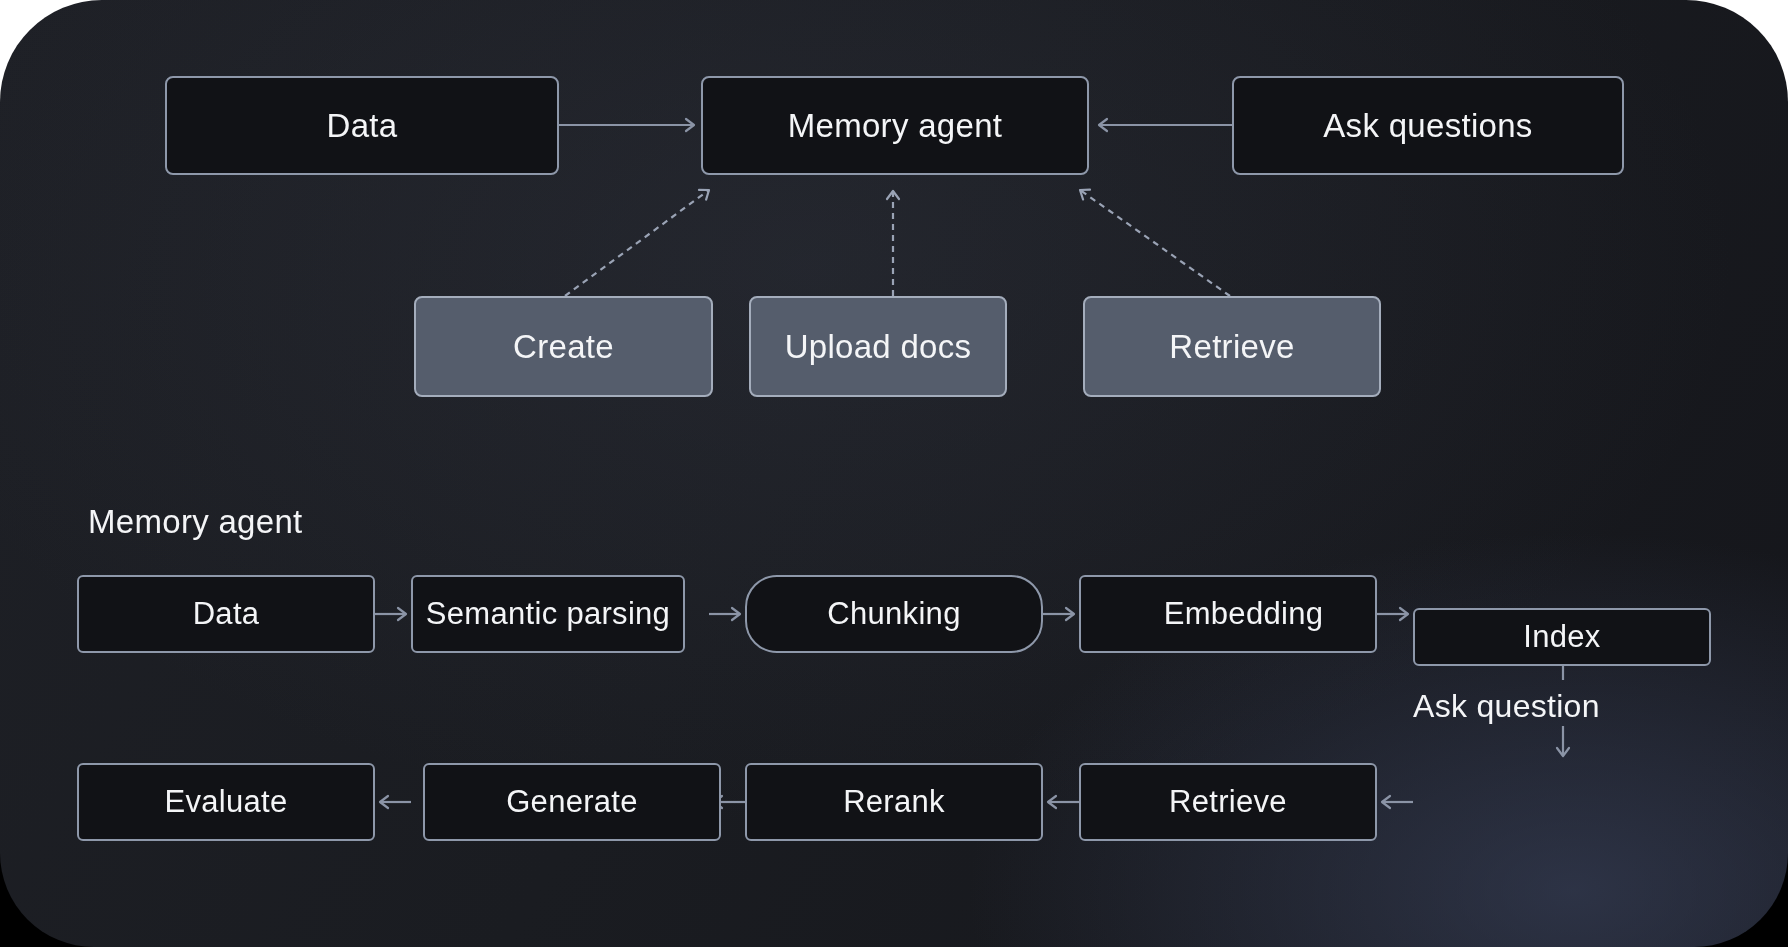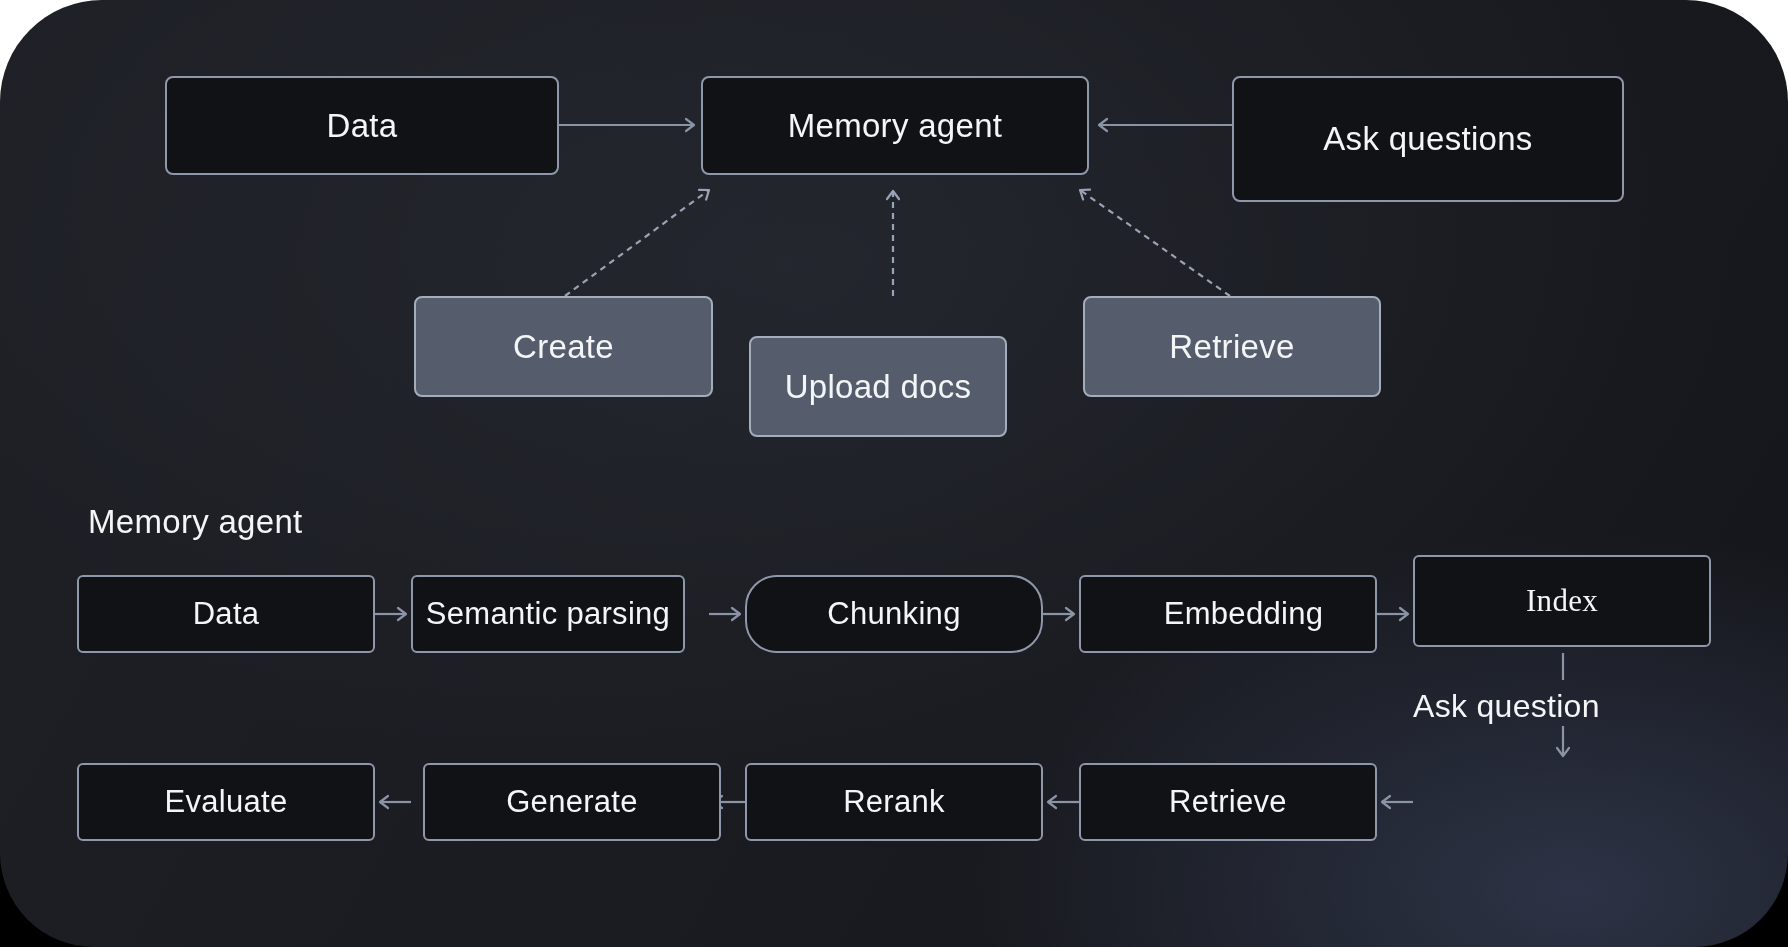--- a/index.html
+++ b/index.html
@@ -79,33 +79,33 @@
     <path d="M1563 726 L1563 756" stroke="#8b94a6" stroke-width="2.2" fill="none" marker-end="url(#chev)"></path>
 
     <path d="M1413 802 L1382 802" stroke="#8b94a6" stroke-width="2.2" fill="none" marker-end="url(#chev)"></path>
     <path d="M1079 802 L1048 802" stroke="#8b94a6" stroke-width="2.2" fill="none" marker-end="url(#chev)"></path>
     <path d="M745 802 L714 802" stroke="#8b94a6" stroke-width="2.2" fill="none" marker-end="url(#chev)"></path>
     <path d="M411 802 L380 802" stroke="#8b94a6" stroke-width="2.2" fill="none" marker-end="url(#chev)"></path>
   </svg>
 
   <div class="node dark big" style="left:165px; top:76px; width:394px; height:99px;">Data</div>
   <div class="node dark big" style="left:701px; top:76px; width:388px; height:99px;">Memory agent</div>
-  <div class="node dark big" style="left:1232px; top:76px; width:392px; height:126px;">Ask questions</div>
+  <div class="node dark big" style="left:1232px; top:76px; width:392px; height:99px;">Ask questions</div>
 
   <div class="node gray big" style="left:414px; top:296px; width:299px; height:101px;">Create</div>
-  <div class="node gray big" style="left:749px; top:296px; width:258px; height:101px;margin-top:40px;">Upload docs</div>
+  <div class="node gray big" style="left:749px; top:296px; width:258px; height:101px;">Upload docs</div>
   <div class="node gray big" style="left:1083px; top:296px; width:298px; height:101px;">Retrieve</div>
 
   <div class="section-title" style="left:88px; top:503px;">Memory agent</div>
 
   <div class="node dark small" style="left:77px; top:575px; width:298px; height:78px;">Data</div>
   <div class="node dark small" style="left:411px; top:575px; width:274px; height:78px;">Semantic parsing</div>
   <div class="node dark small" style="left:745px; top:575px; width:298px; height:78px;border-radius:32px;">Chunking</div>
   <div class="node dark small" style="left:1079px; top:575px; width:298px; height:78px;padding-left:31px;">Embedding</div>
-  <div class="node dark small" style="left:1413px; top:555px; width:298px; height:92px;font-family:Liberation Serif, serif;">Index</div>
+  <div class="node dark small" style="left:1413px; top:608px; width:298px; height:58px;">Index</div>
 
   <div class="connector-label" style="left:1413px; top:688px; width:300px;">Ask question</div>
 
   <div class="node dark small" style="left:77px; top:763px; width:298px; height:78px;">Evaluate</div>
   <div class="node dark small" style="left:411px; top:763px; width:298px; height:78px;margin-left:12px;">Generate</div>
   <div class="node dark small" style="left:745px; top:763px; width:298px; height:78px;border-radius:6px;">Rerank</div>
   <div class="node dark small" style="left:1079px; top:763px; width:298px; height:78px;">Retrieve</div>
 
 </div>
 

